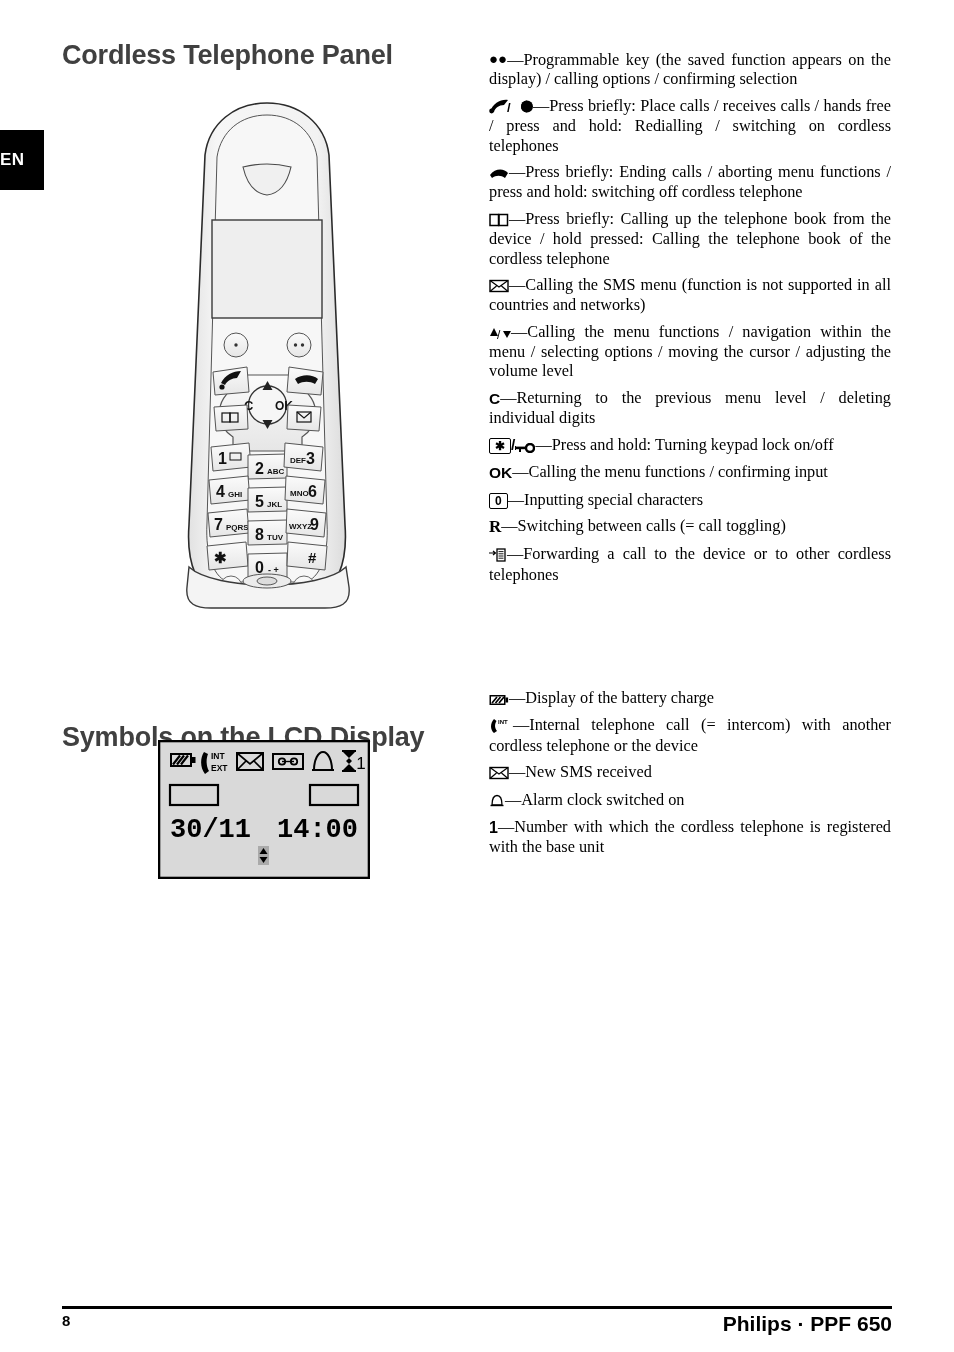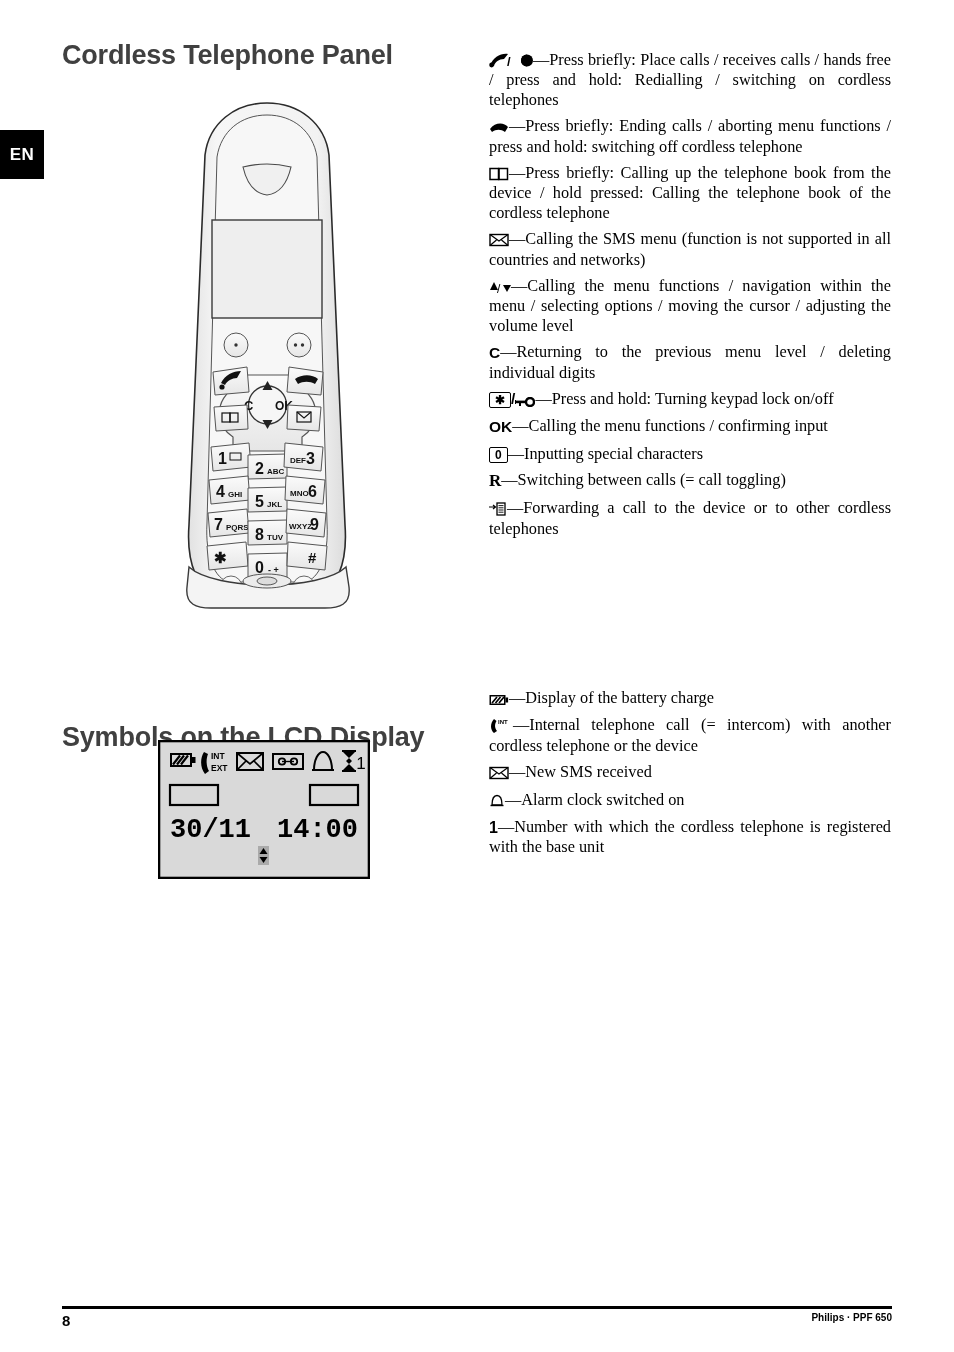--- a/index.html
+++ b/index.html
@@ -3,25 +3,25 @@
 <meta charset="utf-8">
 <style>
   html,body{margin:0;padding:0;}
   body{
     width:954px;height:1352px;background:#ffffff;
     font-family:"Liberation Serif", serif;
     position:relative;overflow:hidden;
   }
   
   .lang-tab{
-    position:absolute;left:0;top:130px;width:44px;height:49px;
+    position:absolute;left:0;top:130px;width:44px;height:60px;
     background:#000;color:#fff;
     font-family:"Liberation Sans", sans-serif;
     font-weight:bold;font-size:17px;letter-spacing:.5px;
-    display:flex;align-items:center;justify-content:center;
+    display:flex;align-items:center;
   }
   
   .h1{
     position:absolute;
     font-family:"Liberation Sans", sans-serif;
     font-weight:bold;font-size:27px;color:#404040;
     letter-spacing:-0.2px;white-space:nowrap;
   }
   #title-main{left:62px;top:40px;}
   #title-lcd{left:62px;top:722px;}
@@ -55,21 +55,21 @@
   #lcd-illustration{position:absolute;left:158px;top:740px;width:212px;height:139px;}
 
   
   .footer-rule{position:absolute;left:62px;top:1306px;width:830px;height:3px;background:#000;}
   .footer-left{
     position:absolute;left:62px;top:1312px;
     font-family:"Liberation Sans", sans-serif;font-weight:bold;font-size:15px;color:#000;
   }
   .footer-right{
     position:absolute;right:62px;top:1312px;
-    font-family:"Liberation Sans", sans-serif;font-weight:bold;font-size:10px;color:#000;
+    font-family:"Liberation Sans", sans-serif;font-weight:bold;font-size:21px;color:#000;
     white-space:nowrap;
   }
 </style>
 </head>
 <body>
 
 <div class="lang-tab">
   <span>EN</span>
 </div>
 
@@ -185,20 +185,23 @@
     <path d="M 14 2 C 40 26 146 26 171 2 L 174 22 C 176 40 164 43 150 43
              L 36 43 C 22 43 10 40 12 22 Z" fill="#f4f4f4" stroke="#3a3a3a" stroke-width="1.4"></path>
     <ellipse cx="92" cy="16" rx="24" ry="7" fill="#ececec" stroke="#555" stroke-width="1"></ellipse>
     <ellipse cx="92" cy="16" rx="10" ry="4" fill="#dcdcdc" stroke="#555" stroke-width="1"></ellipse>
   </svg>
 </div>
 
 <div class="rcol" id="rcol-top">
 
 
+  <div class="entry">
+    <span class="sym bulletdot">●●</span><span>—Programmable key (the saved function appears on the display) / calling options / confirming selection</span>
+  </div>
 
   <div class="entry">
     <span class="sym">
       <svg class="ic" width="44" height="15" viewBox="0 0 44 15" xmlns="http://www.w3.org/2000/svg">
         <path d="M 1 13 C 4 4 12 0 19 1 L 15 6 C 10 6 6 9 5 13 Z" fill="#000"></path>
         <circle cx="2.6" cy="12" r="2.4" fill="#000"></circle>
         <text x="18" y="13" font-family="Liberation Sans, sans-serif" font-size="13" font-weight="bold" fill="#000">/</text>
         <path d="M 32 7.5 a 6 6 0 0 1 6 -6 v 12 a 6 6 0 0 1 -6 -6 z" fill="#000"></path>
         <circle cx="38" cy="7.5" r="6" fill="#000"></circle>
       </svg></span><span>—Press briefly: Place calls / receives calls / hands free / press and hold: Redialling / switching on cordless telephones</span>

